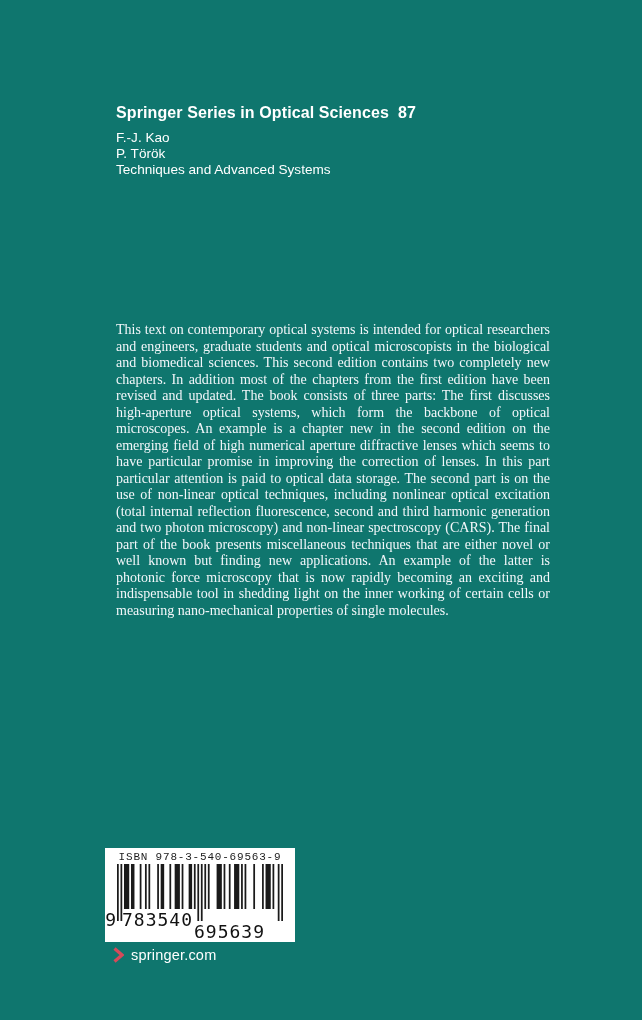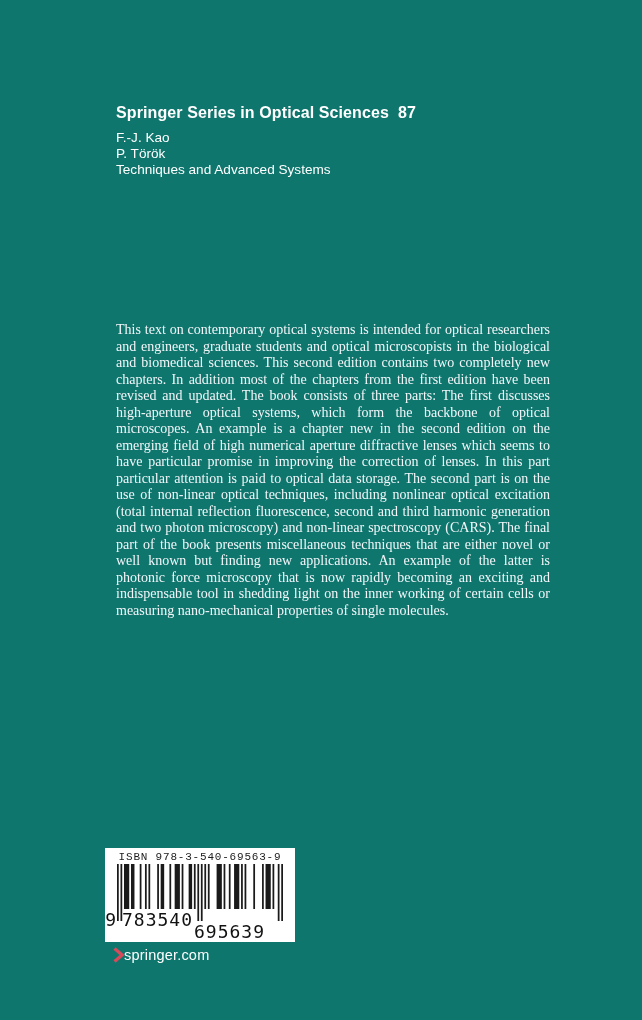--- a/index.html
+++ b/index.html
@@ -65,21 +65,21 @@
     font-size: 18px; color: #111111;
     letter-spacing: 1px; white-space: nowrap;
   }
   .ean-first { left: -14px; width: 13px; text-align: right; letter-spacing: 0; }
   .ean-mid   { left: 5px;  width: 74px; text-align: left; }
   .ean-right { left: 77px; width: 74px; text-align: left; margin-top: 12px; }
 
   
   .footer {
     position: absolute; left: 112px; top: 947px;
-    display: flex; align-items: center; 
+    display: flex; align-items: center; gap: 7px;
   }
   .footer .chev { display: block; }
   .site {
     color: #ffffff; font-size: 14.5px; letter-spacing: 0.2px;
   }
 </style>
 </head>
 <body>
 
 <div class="cover">

